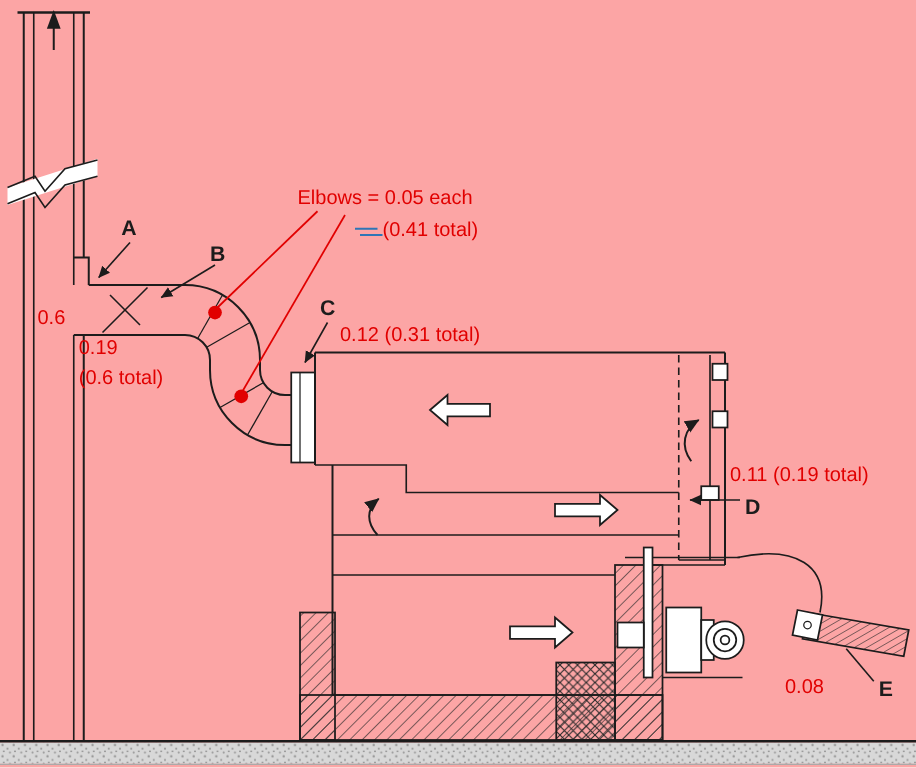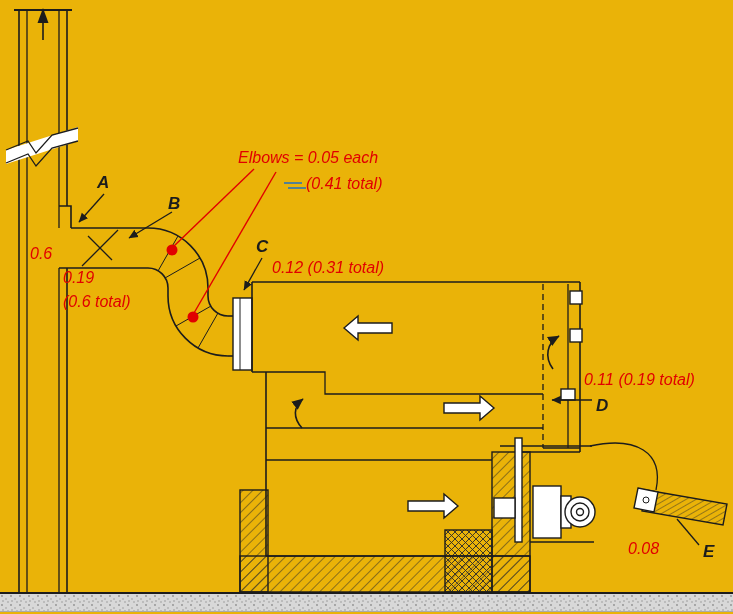--- a/index.html
+++ b/index.html
@@ -1,17 +1,17 @@
 <!DOCTYPE html>
 <html style="--annotation: #e10000; --linework: #1c1c1c; --blue-mark: #2e75b6;"><head>
 <meta charset="utf-8">
 <style>
   html,body{margin:0;padding:0;background:#ffffff;}
-  .stage{position:relative;width:733px;height:614px;background:#eab308;overflow:hidden;
-         font-family:"Liberation Sans", sans-serif;font-style:italic;}
+  .stage{position:relative;width:733px;height:614px;background:#fca5a5;overflow:hidden;
+         font-family:"Liberation Sans", sans-serif;}
   svg{position:absolute;left:0;top:0;}
   .lw{stroke:var(--linework,#1c1c1c);fill:none;}
   .w16{stroke-width:1.6;} .w13{stroke-width:1.3;} .w10{stroke-width:1;}
   .fillw{fill:#ffffff;stroke:var(--linework,#1c1c1c);stroke-width:1.4;}
   .solid{fill:var(--linework,#1c1c1c);stroke:none;}
   .red-line{stroke:var(--annotation,#e10000);stroke-width:1.4;fill:none;}
   .red-dot{fill:var(--annotation,#e10000);stroke:none;}
   .blue-mark{stroke:var(--blue-mark,#2e75b6);stroke-width:1.6;fill:none;}
   text{font-family:"Liberation Sans", sans-serif;}
   .red-text{fill:var(--annotation,#e10000);font-size:16px;}

